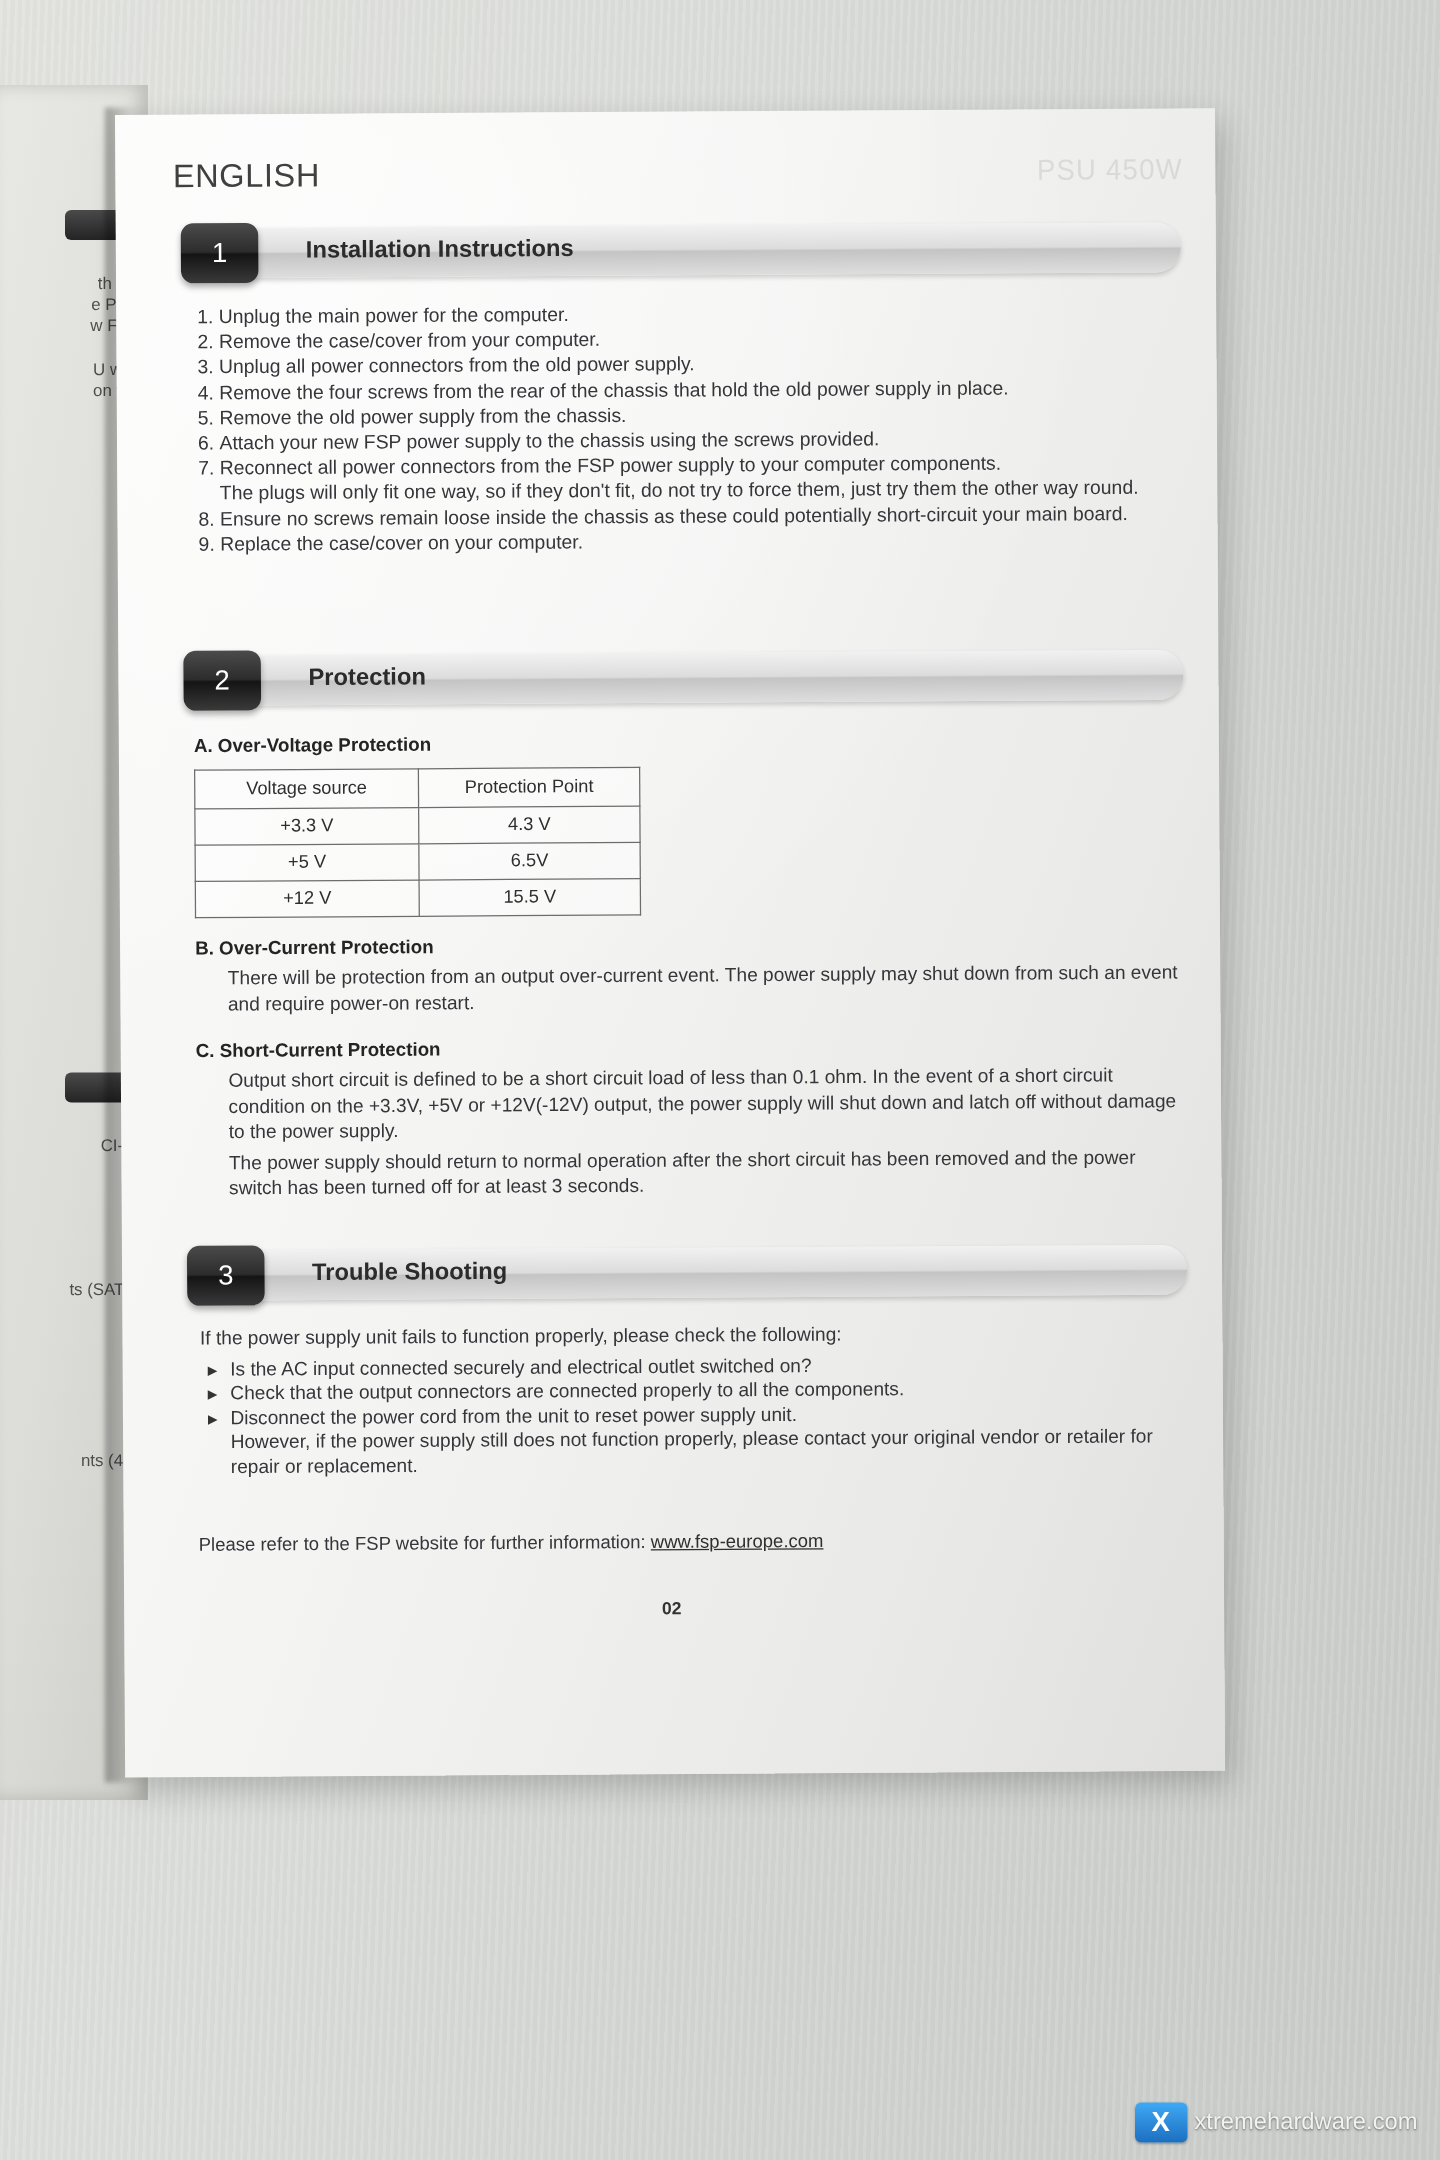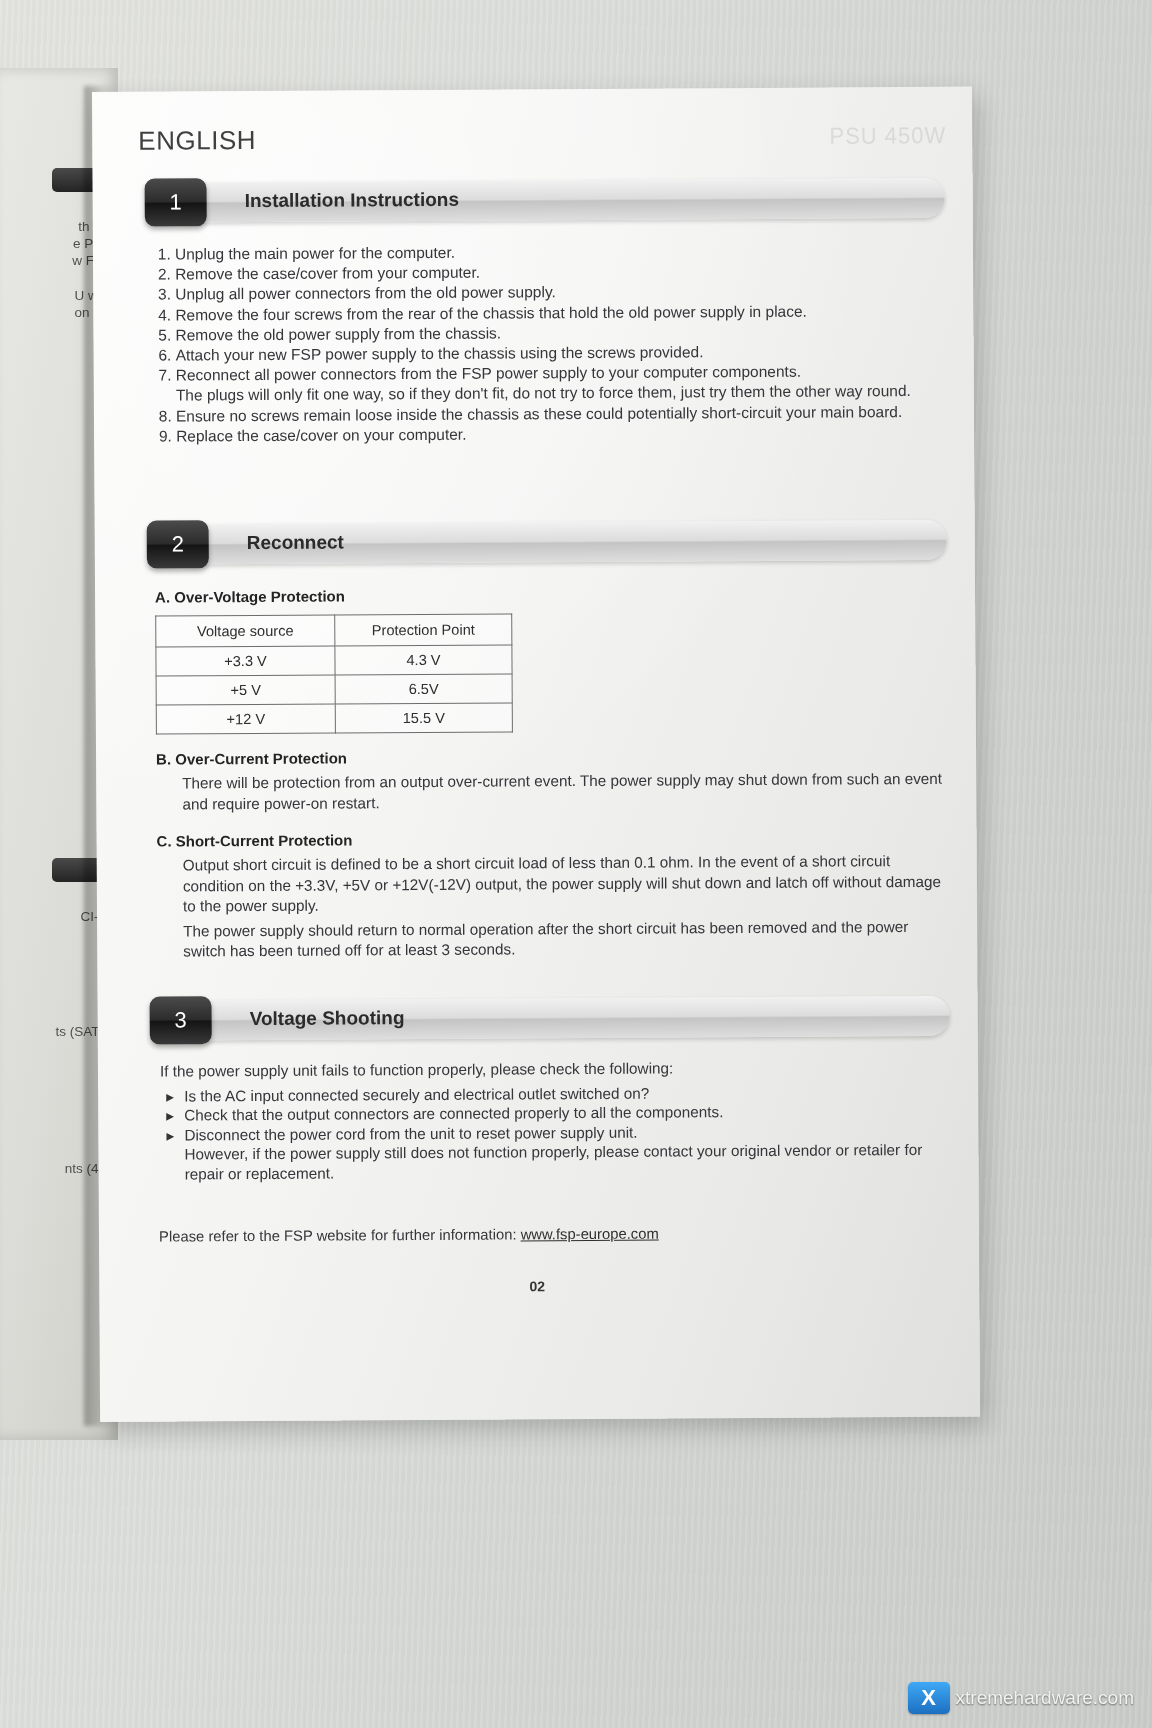--- a/index.html
+++ b/index.html
@@ -327,21 +327,21 @@
         <span>Reconnect all power connectors from the FSP power supply to your computer components.</span>
         <div class="substep">The plugs will only fit one way, so if they don't fit, do not try to force them, just try them the other way round.</div>
       </li>
       <li>Ensure no screws remain loose inside the chassis as these could potentially short-circuit your main board.</li>
       <li>Replace the case/cover on your computer.</li>
     </ol>
 
     <div class="section-head" style="margin-top:74px;">
       <div class="sec-bar"></div>
       <div class="sec-num">2</div>
-      <div class="sec-title">Reconnect</div>
+      <div class="sec-title">Protection</div>
     </div>
 
     <div class="sub-head" style="margin-top:20px;">A.  Over-Voltage Protection</div>
 
     <table class="prot">
       <tbody>
           <tr>
         <th class="col-a">Voltage source</th>
         <th class="col-b">Protection Point</th>
       </tr>
@@ -363,21 +363,21 @@
     <div class="sub-head">B.  Over-Current Protection</div>
     <div class="para" style="margin-bottom:18px;">There will be protection from an output over-current event. The power supply may shut down from such an event and require power-on restart.</div>
 
     <div class="sub-head">C.  Short-Current Protection</div>
     <div class="para">Output short circuit is defined to be a short circuit load of less than 0.1 ohm. In the event of a short circuit condition on the +3.3V, +5V or +12V(-12V) output, the power supply will shut down and latch off without damage to the power supply.</div>
     <div class="para">The power supply should return to normal operation after the short circuit has been removed and the power switch has been turned off for at least 3 seconds.</div>
 
     <div class="section-head" style="margin-top:34px;">
       <div class="sec-bar"></div>
       <div class="sec-num">3</div>
-      <div class="sec-title">Voltage Shooting</div>
+      <div class="sec-title">Trouble Shooting</div>
     </div>
 
     <div class="ts-intro">If the power supply unit fails to function properly, please check the following:</div>
     <ul class="bullets">
       <li>Is the AC input connected securely and electrical outlet switched on?</li>
       <li>Check that the output connectors are connected properly to all the components.</li>
       <li>Disconnect the power cord from the unit to reset power supply unit.</li>
     </ul>
     <div class="ts-note">However, if the power supply still does not function properly, please contact your original vendor or retailer for repair or replacement.</div>
 

